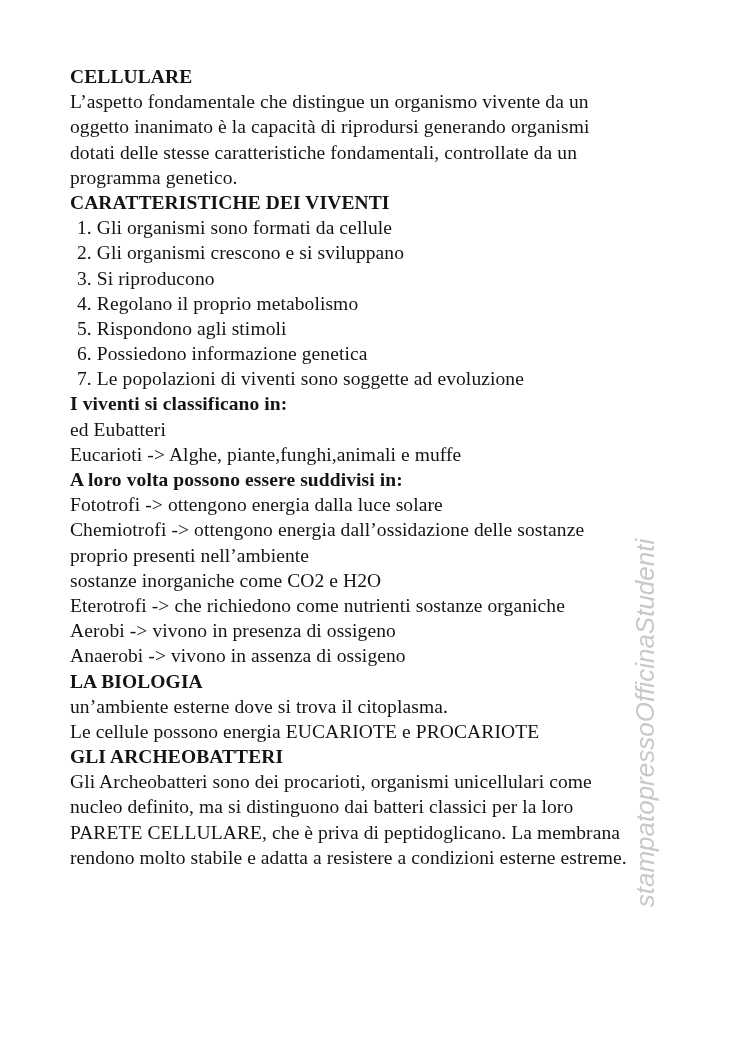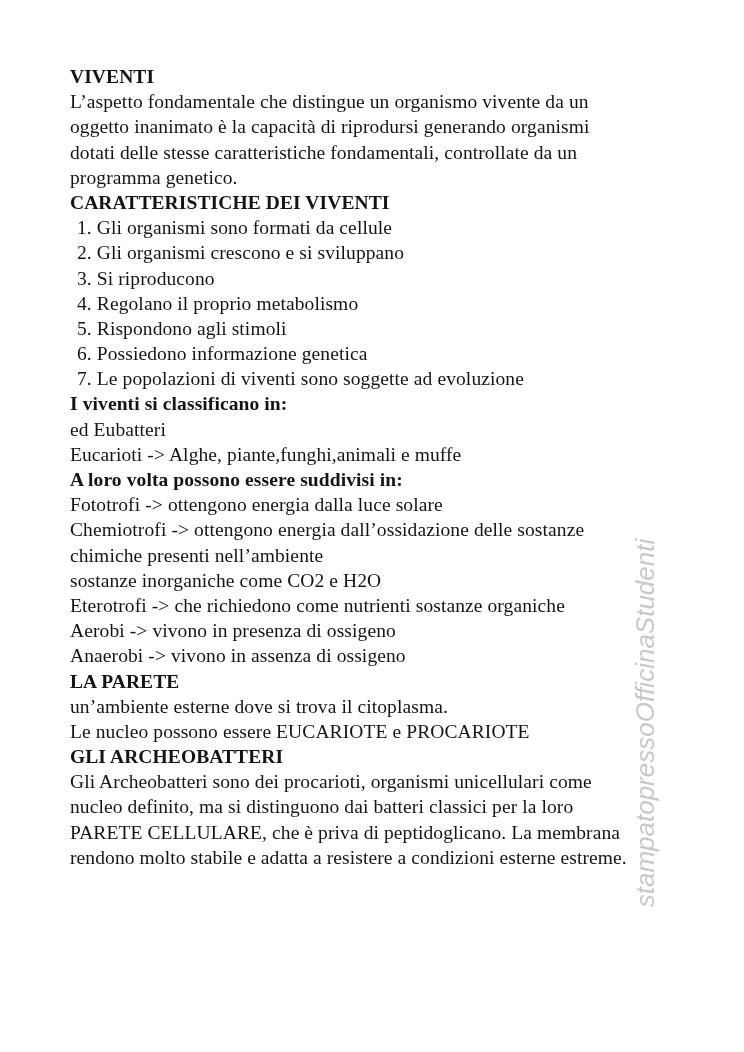--- a/index.html
+++ b/index.html
@@ -46,47 +46,47 @@
   }
 </style>
 </head>
 <body>
 
 <div class="page">
 
   <div class="watermark">stampatopressoOfficinaStudenti</div>
 
   <div class="content">
-    <div class="ln b">VIVENTI</div>
+    <div class="ln b">CELLULARE</div>
     <div class="ln">L’aspetto fondamentale che distingue un organismo vivente da un</div>
     <div class="ln">oggetto inanimato è la capacità di riprodursi generando organismi</div>
     <div class="ln">dotati delle stesse caratteristiche fondamentali, controllate da un</div>
     <div class="ln">programma genetico.</div>
     <div class="ln b">CARATTERISTICHE DEI VIVENTI</div>
     <div class="ln li">1. Gli organismi sono formati da cellule</div>
     <div class="ln li">2. Gli organismi crescono e si sviluppano</div>
     <div class="ln li">3. Si riproducono</div>
     <div class="ln li">4. Regolano il proprio metabolismo</div>
     <div class="ln li">5. Rispondono agli stimoli</div>
     <div class="ln li">6. Possiedono informazione genetica</div>
     <div class="ln li">7. Le popolazioni di viventi sono soggette ad evoluzione</div>
     <div class="ln b">I viventi si classificano in:</div>
     <div class="ln">ed Eubatteri</div>
     <div class="ln">Eucarioti -&gt; Alghe, piante,funghi,animali e muffe</div>
     <div class="ln b">A loro volta possono essere suddivisi in:</div>
     <div class="ln">Fototrofi -&gt; ottengono energia dalla luce solare</div>
     <div class="ln">Chemiotrofi -&gt; ottengono energia dall’ossidazione delle sostanze</div>
-    <div class="ln">chimiche presenti nell’ambiente</div>
+    <div class="ln">proprio presenti nell’ambiente</div>
     <div class="ln">sostanze inorganiche come CO2 e H2O</div>
     <div class="ln">Eterotrofi -&gt; che richiedono come nutrienti sostanze organiche</div>
     <div class="ln">Aerobi -&gt; vivono in presenza di ossigeno</div>
     <div class="ln">Anaerobi -&gt; vivono in assenza di ossigeno</div>
-    <div class="ln b">LA PARETE</div>
+    <div class="ln b">LA BIOLOGIA</div>
     <div class="ln">un’ambiente esterne dove si trova il citoplasma.</div>
-    <div class="ln">Le nucleo possono essere EUCARIOTE e PROCARIOTE</div>
+    <div class="ln">Le cellule possono energia EUCARIOTE e PROCARIOTE</div>
     <div class="ln b">GLI ARCHEOBATTERI</div>
     <div class="ln">Gli Archeobatteri sono dei procarioti, organismi unicellulari come</div>
     <div class="ln">nucleo definito, ma si distinguono dai batteri classici per la loro</div>
     <div class="ln">PARETE CELLULARE, che è priva di peptidoglicano. La membrana</div>
     <div class="ln">rendono molto stabile e adatta a resistere a condizioni esterne estreme.</div>
   </div>
 
 </div>
 
 </body></html>

